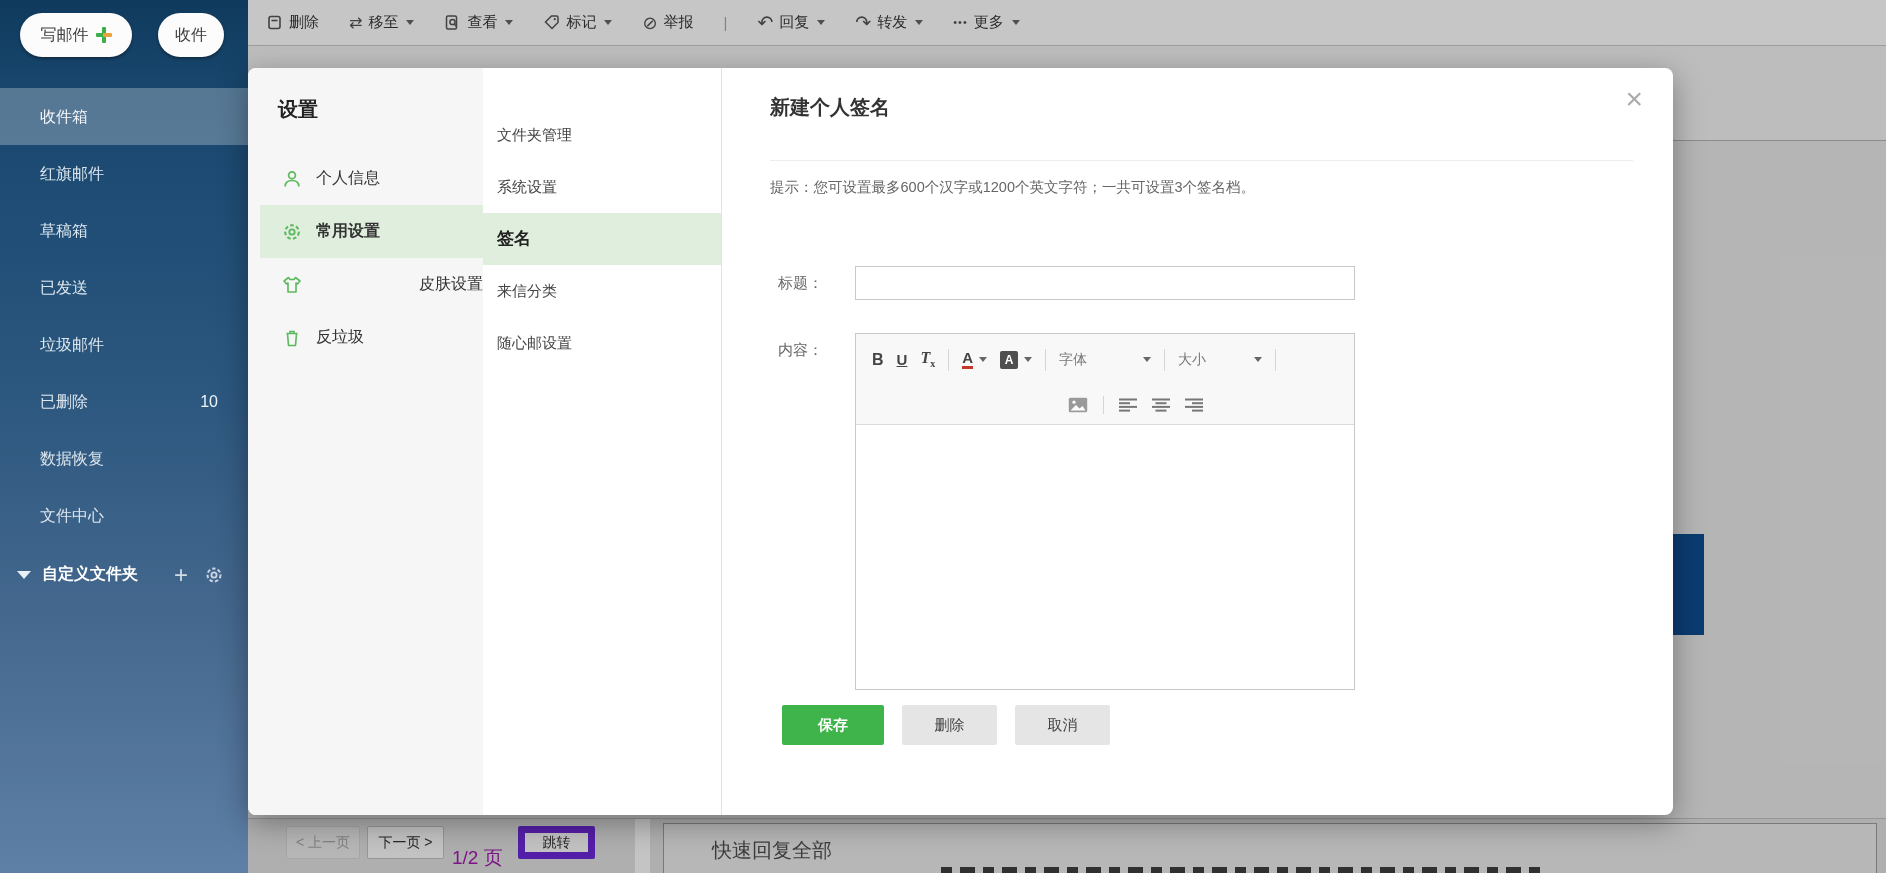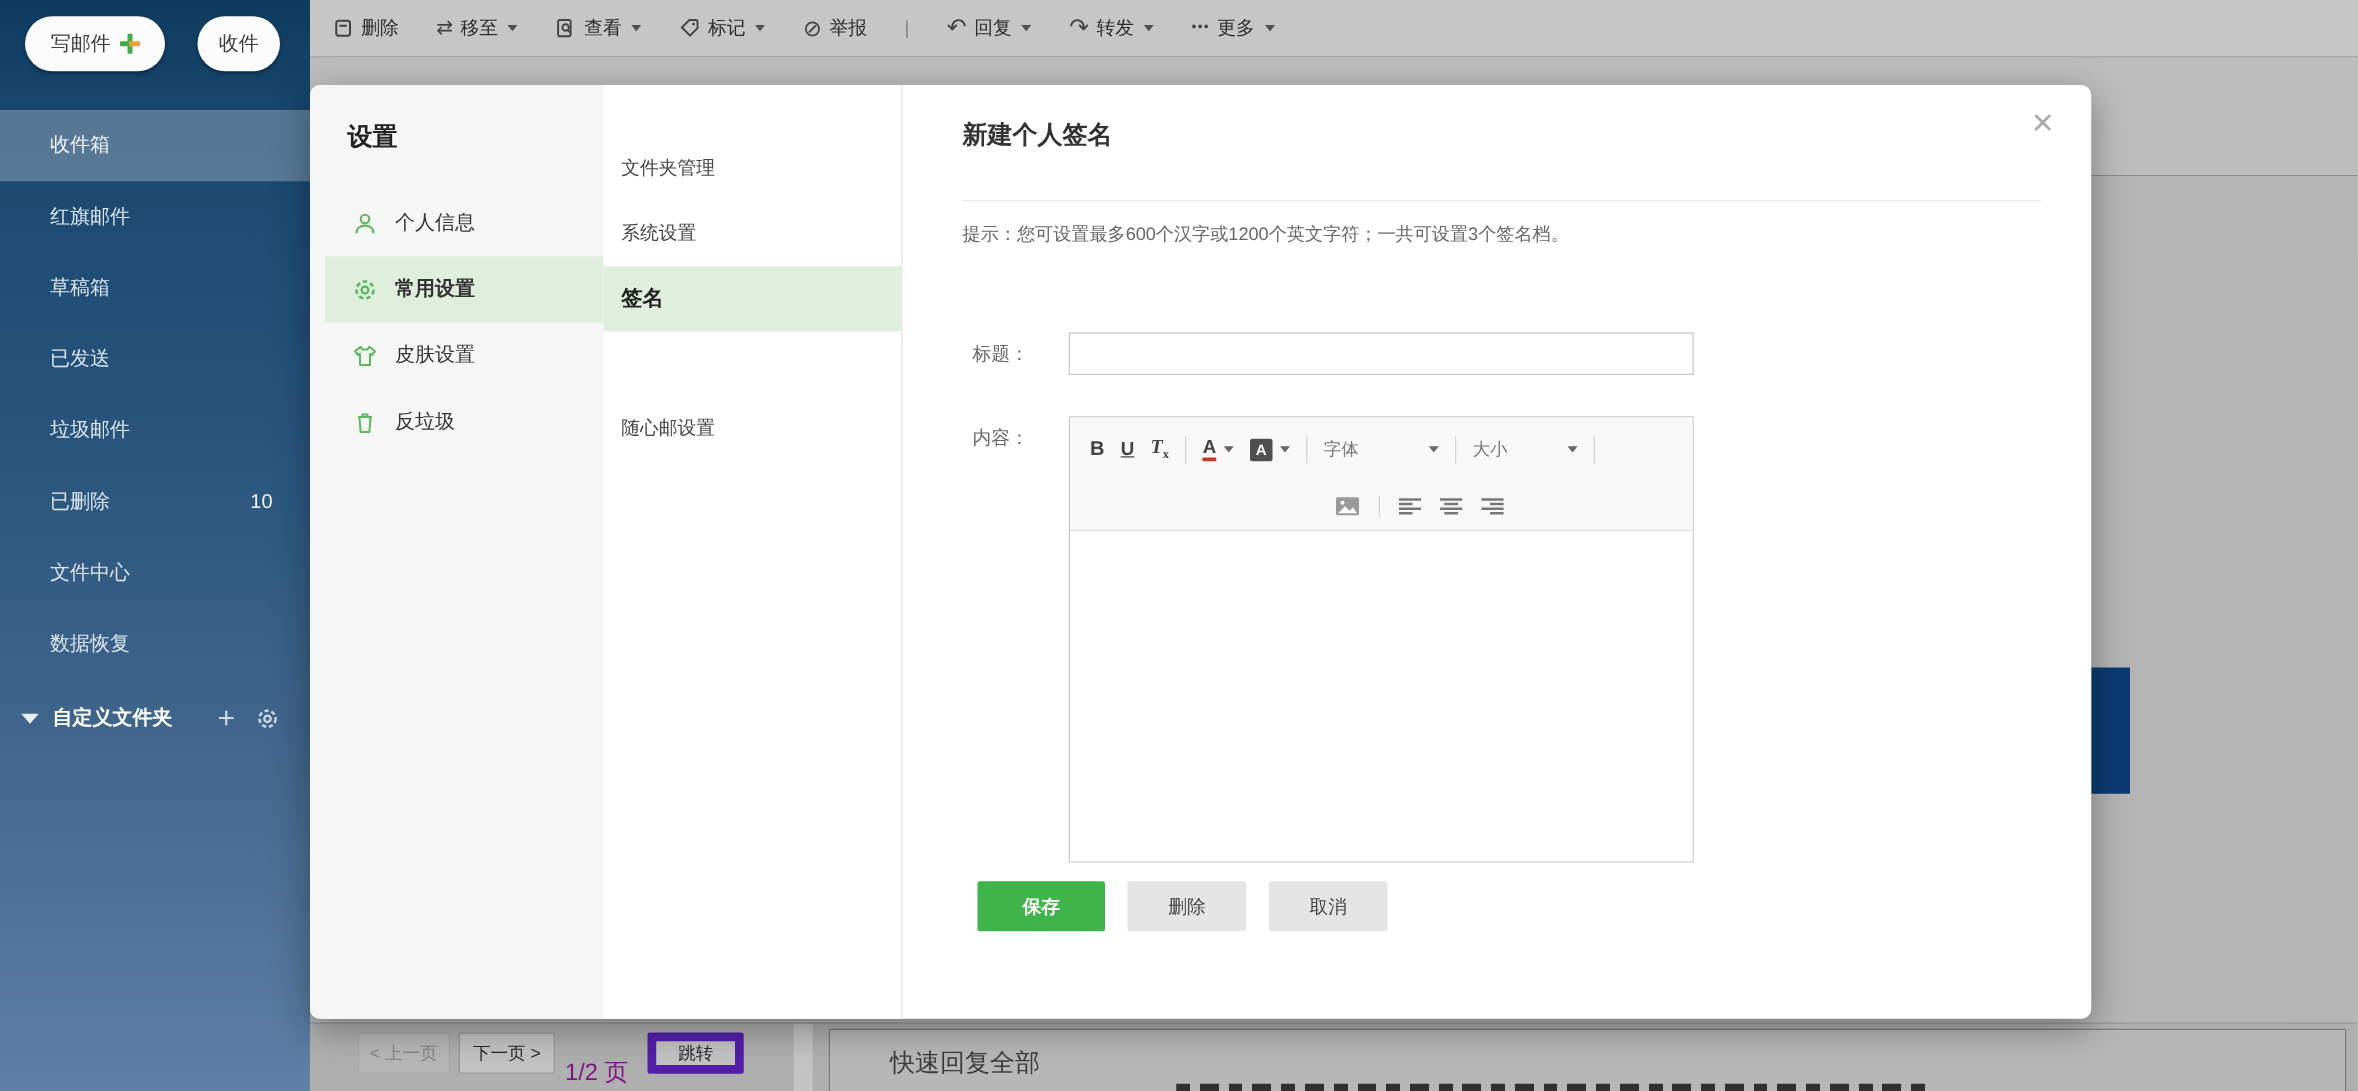--- a/index.html
+++ b/index.html
@@ -138,24 +138,24 @@
         <span>已发送</span>
       </div>
       <div class="snav-item">
         <span>垃圾邮件</span>
       </div>
       <div class="snav-item">
         <span>已删除</span>
         <span class="snav-badge">10</span>
       </div>
       <div class="snav-item">
+        <span>数据恢复</span>
+      </div>
+      <div class="snav-item">
         <span>文件中心</span>
-      </div>
-      <div class="snav-item">
-        <span>数据恢复</span>
       </div>
     </div>
 
     <div class="folder-row">
       <span class="tri-icon"></span>
       <span class="folder-label">自定义文件夹</span>
       <span class="folder-add">+</span>
       <span class="folder-gear">
         <svg width="20" height="20" viewBox="0 0 20 20">
             <circle cx="10" cy="10" r="6.5" fill="none" stroke="#ccd7e3" stroke-width="2" stroke-dasharray="3.4 2.2"></circle>
@@ -249,21 +249,21 @@
           </svg>
         <span>个人信息</span>
       </div>
       <div class="mnav-item active" style="top:137px;">
         <svg width="20" height="20" viewBox="0 0 20 20">
             <circle cx="10" cy="10" r="6.8" fill="none" stroke="#5cb85c" stroke-width="2.1" stroke-dasharray="3.6 2.4"></circle>
             <circle cx="10" cy="10" r="2.7" fill="none" stroke="#5cb85c" stroke-width="1.8"></circle>
           </svg>
         <span>常用设置</span>
       </div>
-      <div class="mnav-item" style="top:190px;">
+      <div class="mnav-item" style="top:190px;justify-content:space-between;">
         <svg width="20" height="20" viewBox="0 0 20 20">
             <path d="M2 6 6.5 2.5 8 4.5 h4 l1.5-2 L18 6 l-2.5 3 -1.5-1 v9 H6 v-9 l-1.5 1 Z" fill="none" stroke="#5cb85c" stroke-width="1.6" stroke-linejoin="round"></path>
           </svg>
         <span>皮肤设置</span>
       </div>
       <div class="mnav-item" style="top:243px;">
         <svg width="20" height="20" viewBox="0 0 20 20">
             <path d="M4.5 5.5 h11 M8 5.5 v-2 h4 v2" fill="none" stroke="#5cb85c" stroke-width="1.6"></path>
             <path d="M5.5 5.5 l1 12 h7 l1-12" fill="none" stroke="#5cb85c" stroke-width="1.6" stroke-linejoin="round"></path>
           </svg>
@@ -273,20 +273,23 @@
 
     <div class="mcol2">
       <div class="msub-item" style="top:41px;">
         <span>文件夹管理</span>
       </div>
       <div class="msub-item" style="top:93px;">
         <span>系统设置</span>
       </div>
       <div class="msub-item active" style="top:145px;">
         <span>签名</span>
+      </div>
+      <div class="msub-item" style="top:197px;">
+        <span>来信分类</span>
       </div>
       <div class="msub-item" style="top:249px;">
         <span>随心邮设置</span>
       </div>
     </div>
 
     <div class="mmain">
       <span class="close-btn">×</span>
       <div class="p-title">新建个人签名</div>
       <div class="p-divider"></div>

